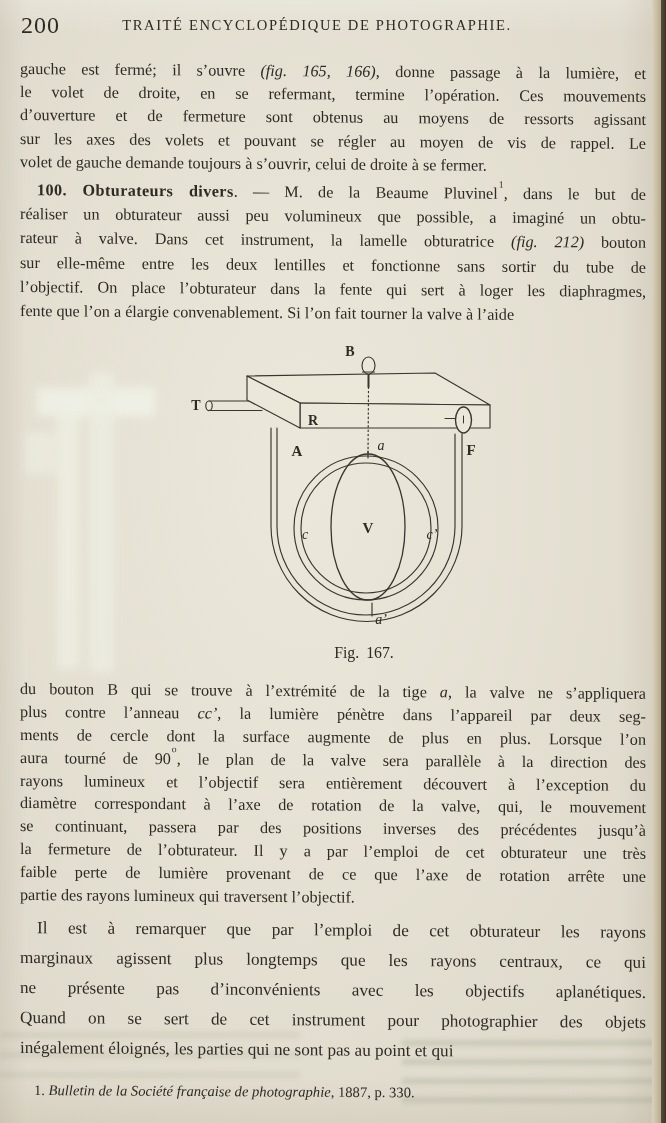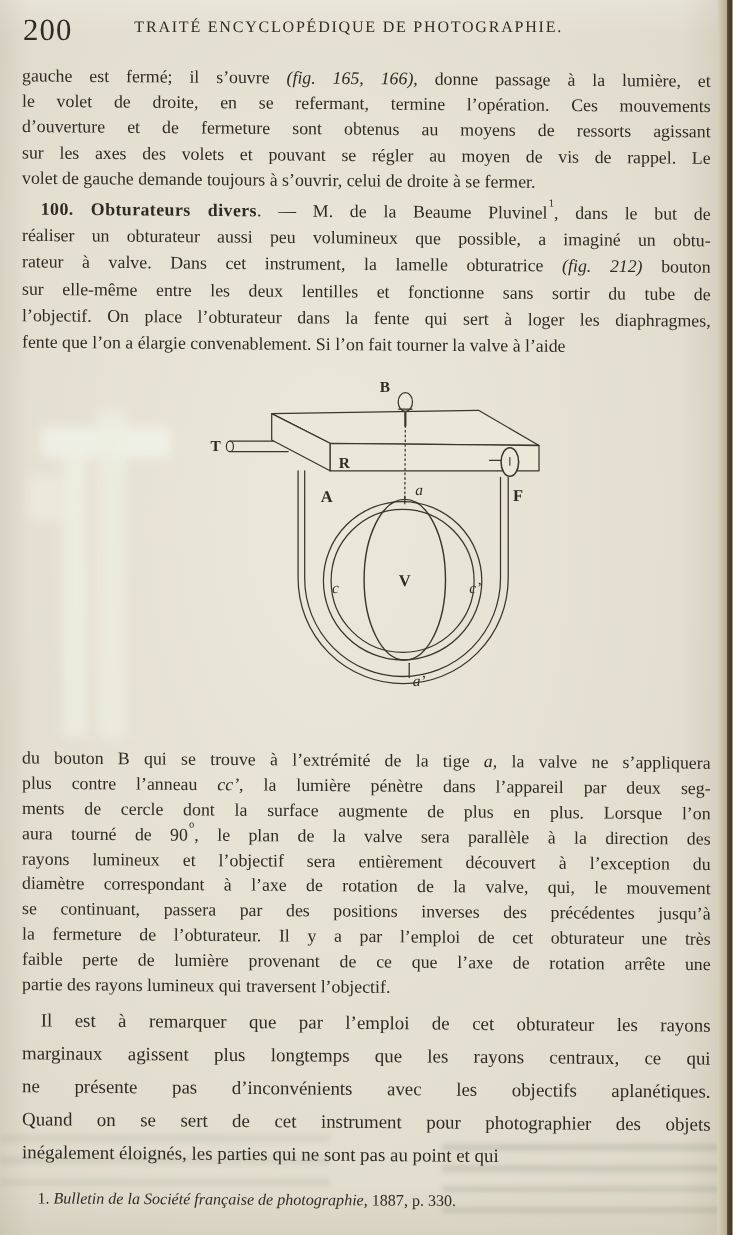--- a/index.html
+++ b/index.html
@@ -26,21 +26,21 @@
   .ghost-instrument{left:25px;top:330px;width:145px;height:345px;filter:blur(5px);opacity:.75;}
   .ghost-instrument .g1{position:absolute;left:12px;top:58px;width:118px;height:28px;background:rgba(245,248,239,.85);}
   .ghost-instrument .g2{position:absolute;left:32px;top:84px;width:22px;height:255px;background:rgba(241,245,234,.75);}
   .ghost-instrument .g3{position:absolute;left:64px;top:42px;width:25px;height:300px;background:rgba(239,243,231,.75);}
   .ghost-instrument .g4{position:absolute;left:0;top:102px;width:30px;height:42px;background:rgba(241,245,234,.6);}
   .ghost-text-br{left:402px;top:1040px;width:258px;height:72px;filter:blur(2px);
     background:repeating-linear-gradient(180deg, rgba(128,140,115,.22) 0 6px, rgba(0,0,0,0) 6px 19px);}
   .ghost-text-bl{left:0;top:1032px;width:300px;height:48px;filter:blur(2.5px);
     background:repeating-linear-gradient(180deg, rgba(128,140,115,.13) 0 6px, rgba(0,0,0,0) 6px 20px);}
   
-  .page-num{position:absolute;left:21px;top:12px;font-size:28px;letter-spacing:1px;}
+  .page-num{position:absolute;left:21px;top:12px;font-size:24px;letter-spacing:1px;}
   .running-header{position:absolute;left:0;top:17px;width:578px;text-align:center;
     font-size:14.6px;letter-spacing:1.6px;white-space:nowrap;padding-left:28px;}
   
   .para{position:absolute;left:20px;width:626px;transform:skewY(0.45deg);transform-origin:0 0;}
   .line{text-align:justify;text-align-last:justify;text-justify:inter-word;white-space:normal;overflow:visible;}
   .line.last{text-align-last:auto;}
   .line.indent{text-indent:17px;}
   .p1{top:58px;font-size:16.2px;} .p1 .line{height:23.2px;line-height:23.2px;}
   .p2{top:178px;font-size:16.2px;} .p2 .line{height:24.2px;line-height:24.2px;}
   .p3{top:678px;font-size:16.2px;} .p3 .line{height:22.9px;line-height:22.9px;}
@@ -143,20 +143,21 @@
     <text class="lbl-s" x="18" y="67" text-anchor="middle">T</text>
     <text class="lbl-s" x="135" y="82" text-anchor="middle">R</text>
     <text class="lbl" x="119" y="113" text-anchor="middle">A</text>
     <text class="lbl" x="293" y="112" text-anchor="middle">F</text>
     <text class="lbl-i" x="203" y="107" text-anchor="middle">a</text>
     <text class="lbl-i" x="127" y="196" text-anchor="middle">c</text>
     <text class="lbl" x="190" y="190" text-anchor="middle">V</text>
     <text class="lbl-i" x="254" y="196" text-anchor="middle">c’</text>
     <text class="lbl-i" x="203" y="281" text-anchor="middle">a’</text>
   </svg>
+  <div class="fig-caption">Fig. 167.</div>
 </div>
 
 <div class="para p3">
     <div class="line"><span>du bouton B qui se trouve à l’extrémité de la tige </span><i>a</i><span>, la valve ne s’appliquera</span></div>
     <div class="line"><span>plus contre l’anneau </span><i>cc’</i><span>, la lumière pénètre dans l’appareil par deux seg-</span></div>
     <div class="line"><span>ments de cercle dont la surface augmente de plus en plus. Lorsque l’on</span></div>
     <div class="line"><span>aura tourné de 90</span><sup>o</sup><span>, le plan de la valve sera parallèle à la direction des</span></div>
     <div class="line"><span>rayons lumineux et l’objectif sera entièrement découvert à l’exception du</span></div>
     <div class="line"><span>diamètre correspondant à l’axe de rotation de la valve, qui, le mouvement</span></div>
     <div class="line"><span>se continuant, passera par des positions inverses des précédentes jusqu’à</span></div>

